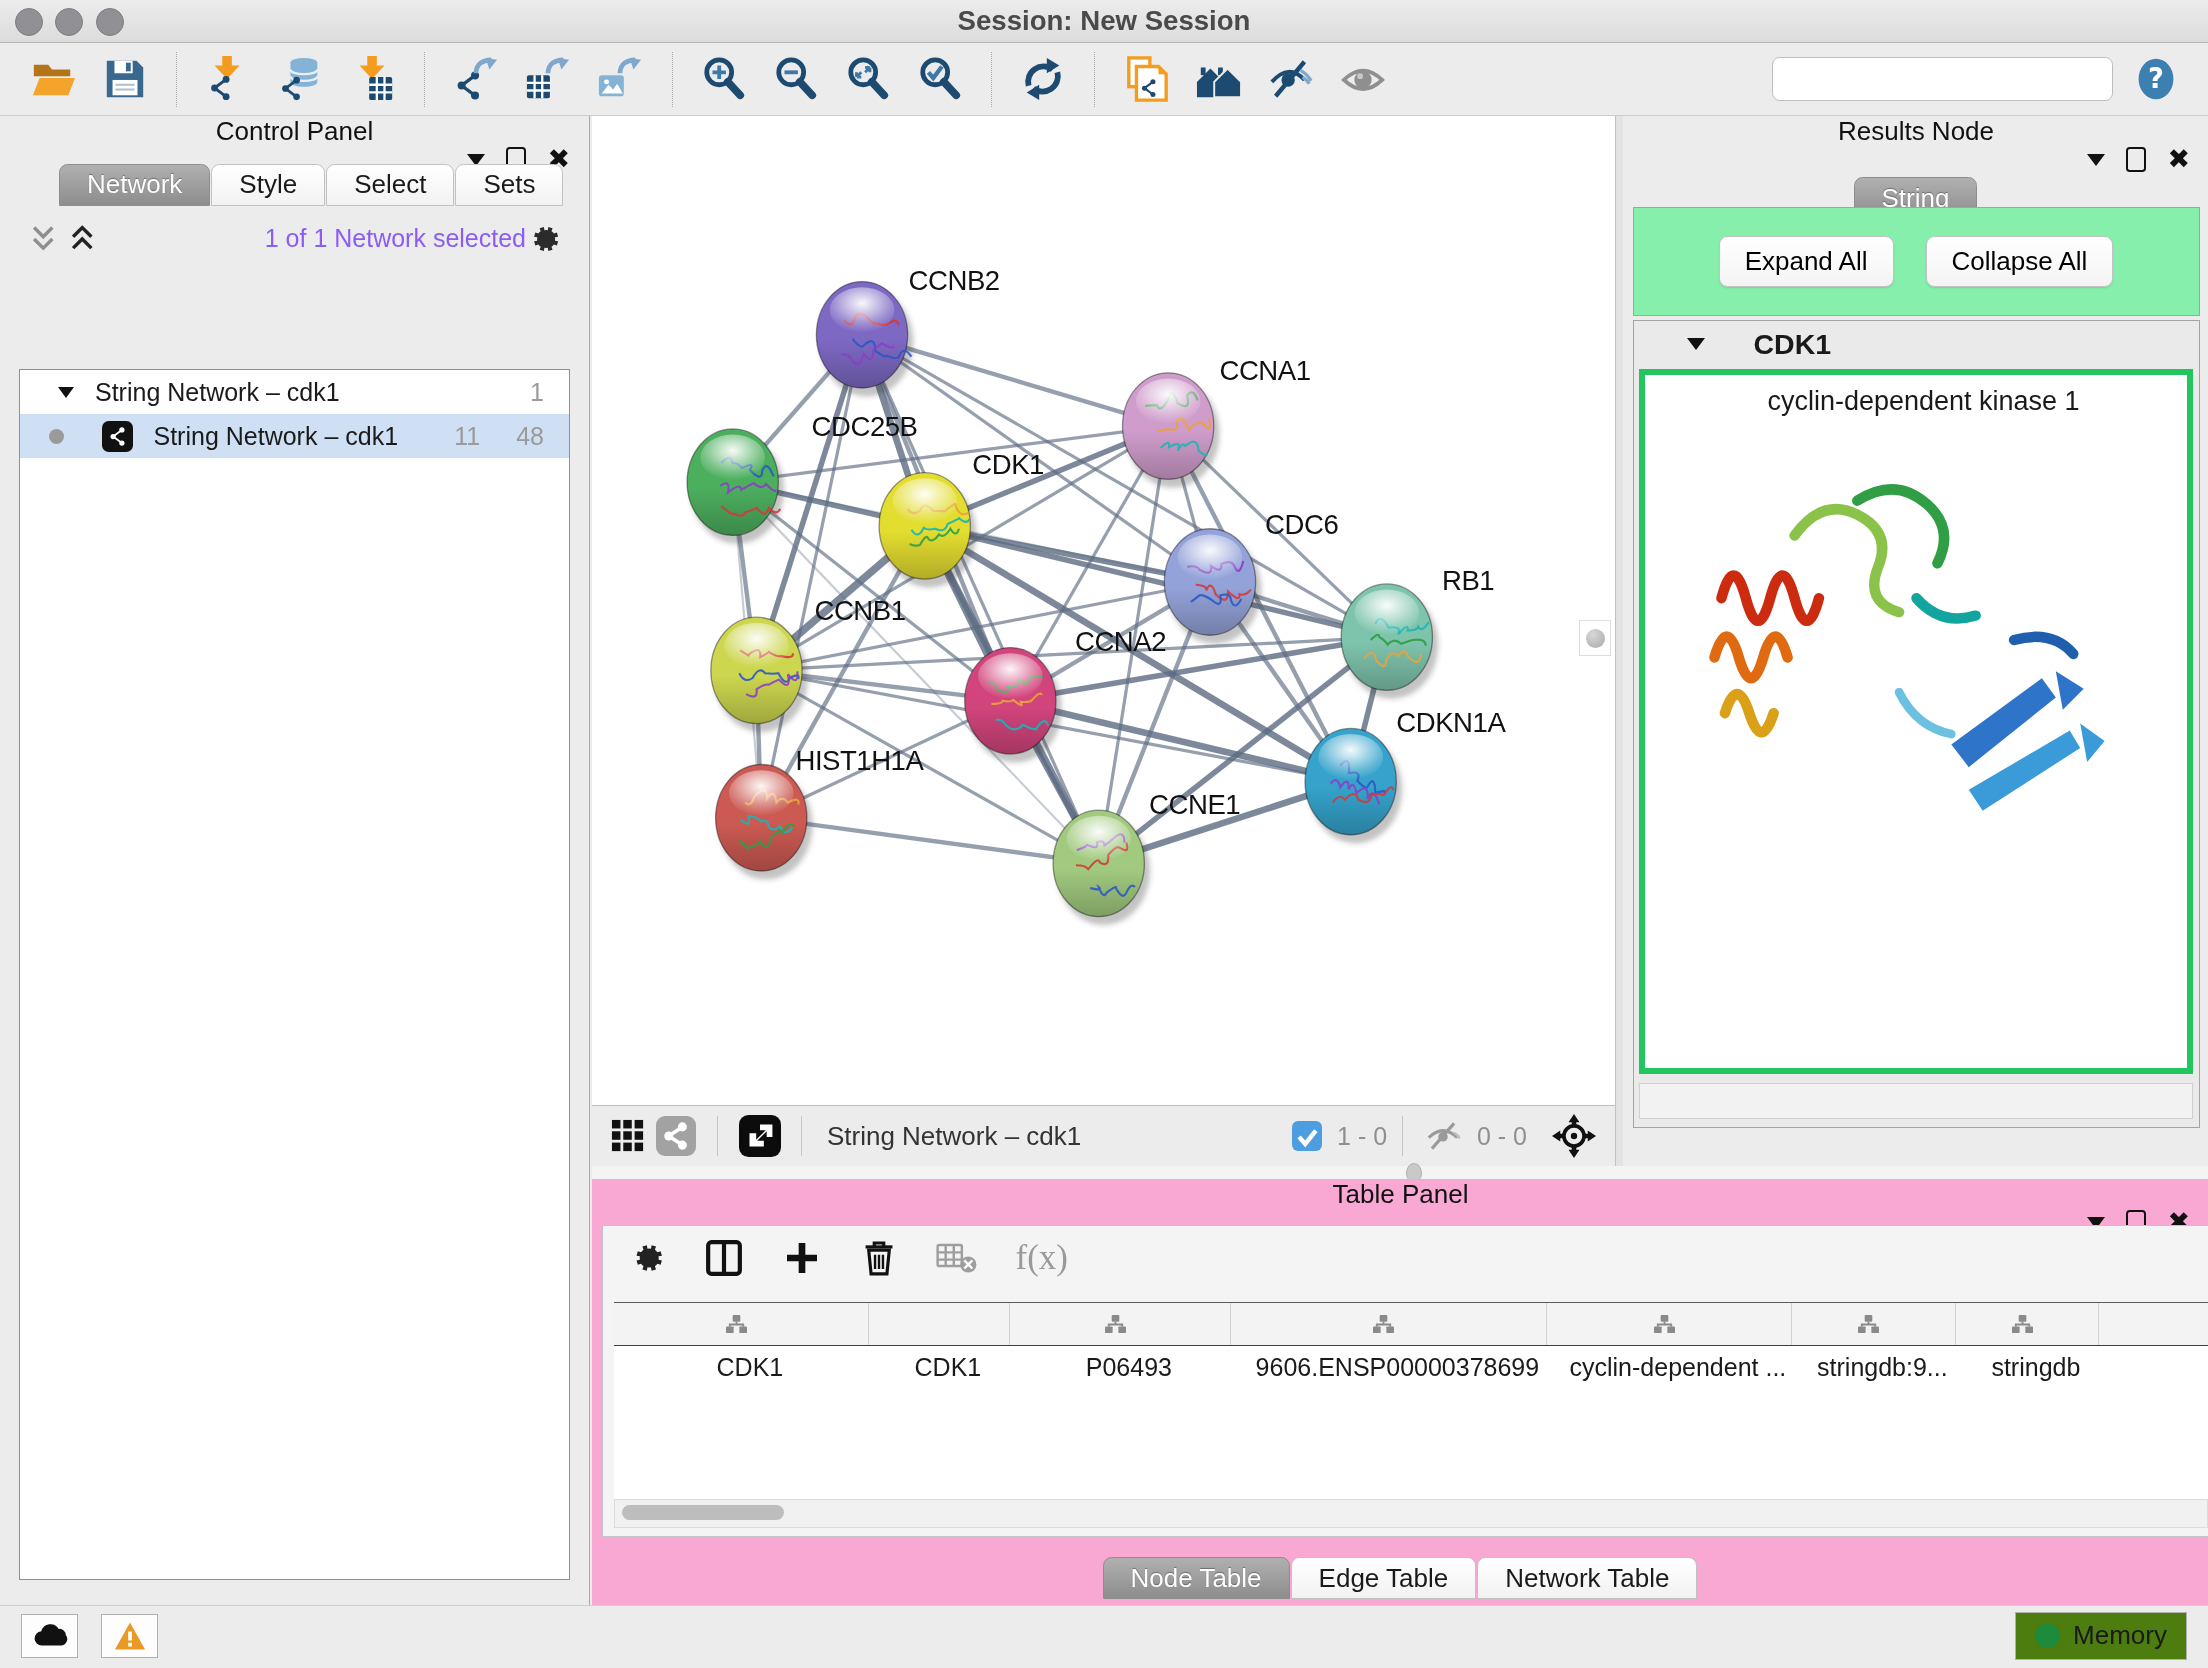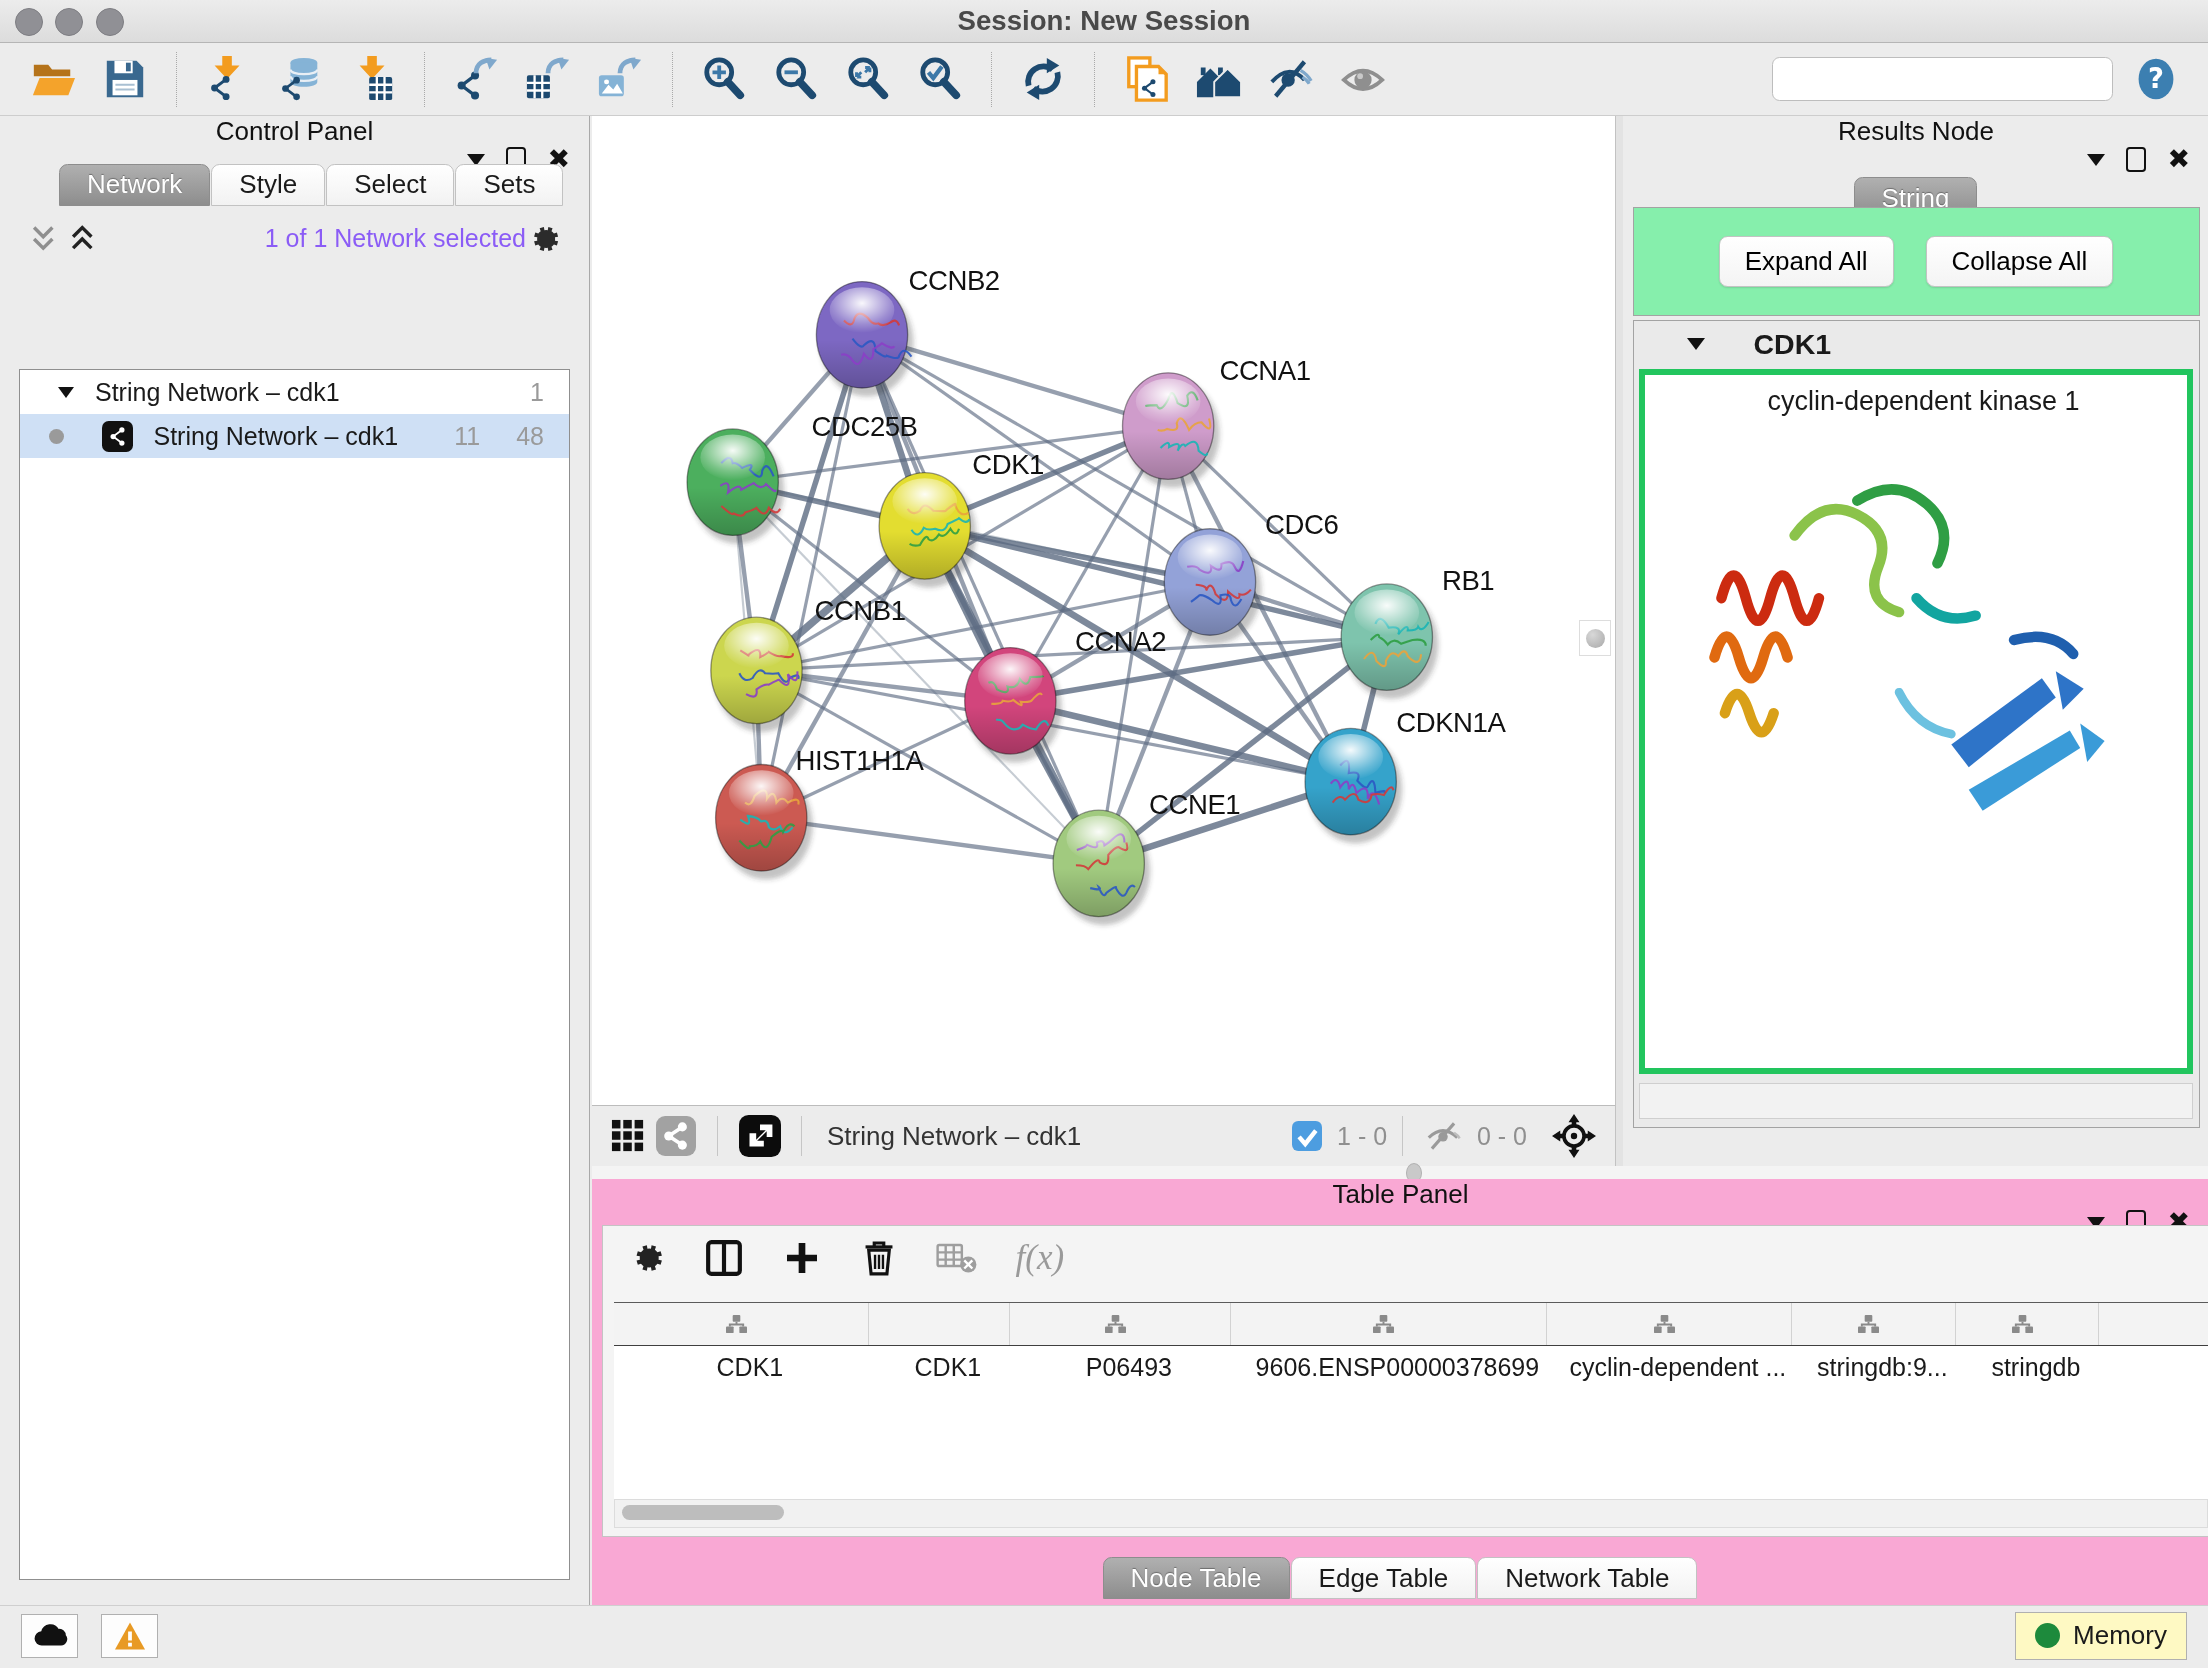--- a/index.html
+++ b/index.html
@@ -80,35 +80,35 @@
   .crosslinks{font-family:"Liberation Serif","DejaVu Serif",serif;}
   .cl-title{font-size:28.5px;font-weight:bold;padding:17px 0 5.7px 25px;}
   .cl-row{display:flex;padding:6.7px 0 6.7px 44px;font-size:27.6px;}
   .cl-label{width:202px;}
   .cl-link{color:#0000cc;text-decoration:underline;}
   .rp-scrollstrip{position:absolute;left:5.7px;right:5.7px;bottom:7.6px;height:34px;background:#f2f2f2;border:1px solid #cfcfcf;}
   
   .table-panel{position:absolute;left:592px;top:1179px;width:1617px;height:426px;background:#f9a8d4;text-align:center;}
   .tp-body{position:absolute;left:9.5px;right:0;top:46px;bottom:68px;background:#f4f4f4;border:1px solid #c4c4c4;}
   .tp-toolbar{height:63px;display:flex;align-items:center;padding-left:25px;gap:38px;}
-  .fx{font-family:"Liberation Serif","DejaVu Serif",serif;font-style:italic;font-size:35px;color:#9a9a9a;}
+  .fx{font-family:"Liberation Serif","DejaVu Serif",serif;font-size:35px;color:#9a9a9a;}
   .tbl{position:absolute;left:11.4px;right:0;top:76px;bottom:34px;background:#fff;border-top:1.9px solid #5a5a5a;overflow:hidden;}
   .tbl-head{display:flex;height:42px;background:#f3f3f3;border-bottom:1.9px solid #3f3f3f;}
   .th{display:flex;align-items:center;justify-content:center;gap:9.5px;font-size:25px;color:#1d1d1d;
       border-right:1px solid #d2d2d2;overflow:hidden;white-space:nowrap;flex:none;box-sizing:border-box;}
   .tbl-row{display:flex;height:42px;align-items:center;}
   .td{font-size:25px;padding-left:17px;overflow:hidden;white-space:nowrap;flex:none;box-sizing:border-box;}
   .tbl-scroll{position:absolute;left:11.4px;right:0;bottom:7.6px;height:27px;background:#f1f1f1;border:1px solid #dcdcdc;}
   .tbl-thumb{position:absolute;left:7.6px;top:4.8px;width:162px;height:14.3px;border-radius:7.6px;background:#bdbdbd;}
   .tp-tabs{position:absolute;left:0;bottom:5.7px;width:100%;display:flex;justify-content:center;}
   
   .app-statusbar{position:absolute;left:0;top:1605px;width:100%;height:63px;background:#ececec;border-top:1px solid #cfcfcf;}
   .sq-btn{position:absolute;top:7.6px;width:55px;height:42px;background:#fdfdfd;border:1.9px solid #b0b0b0;
           display:flex;align-items:center;justify-content:center;}
-  .memory-btn{position:absolute;right:21px;top:5.7px;height:46px;background:#fef9c3;border:1.9px solid #b0b0b0;
+  .memory-btn{position:absolute;right:21px;top:5.7px;height:46px;background:#4d7c0f;border:1.9px solid #b0b0b0;
               display:flex;align-items:center;gap:13.3px;padding:0 19px;font-size:26px;}
   .memory-dot{width:25px;height:25px;border-radius:50%;background:#1d8a3c;}
   .node-label{font-size:29px;font-weight:500;fill:#111;letter-spacing:-0.5px;}
 </style>
 </head>
 <body>
 
 <div class="window">
 
   <div class="titlebar">

